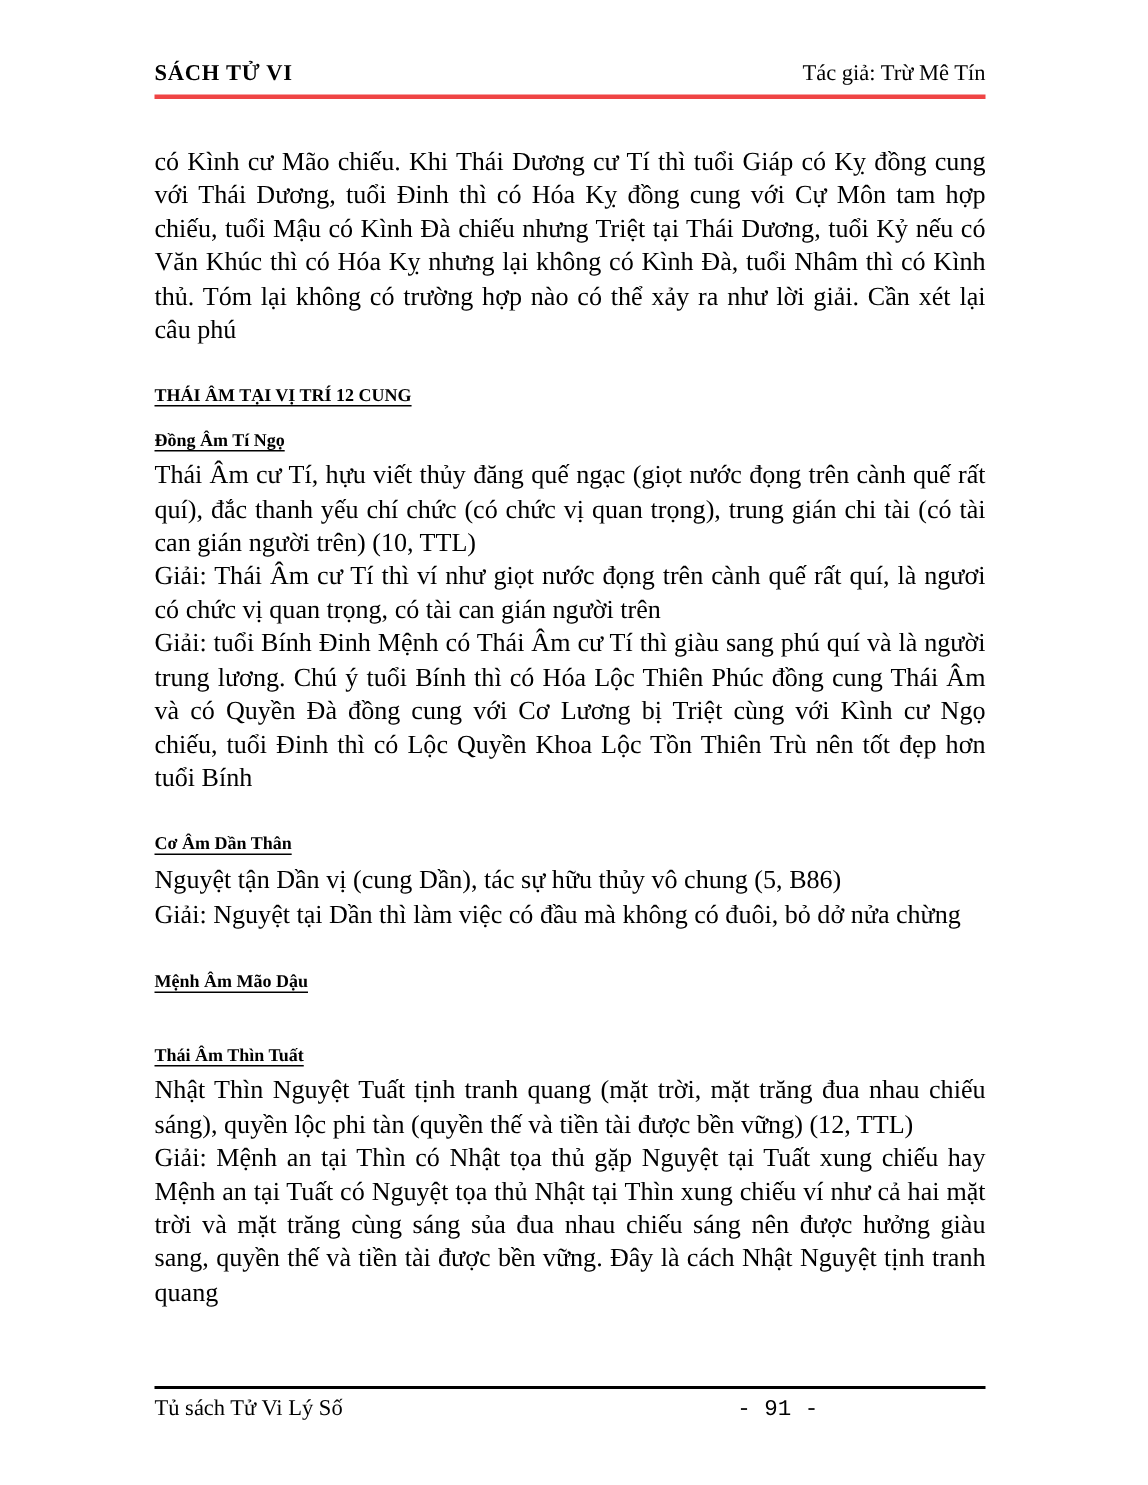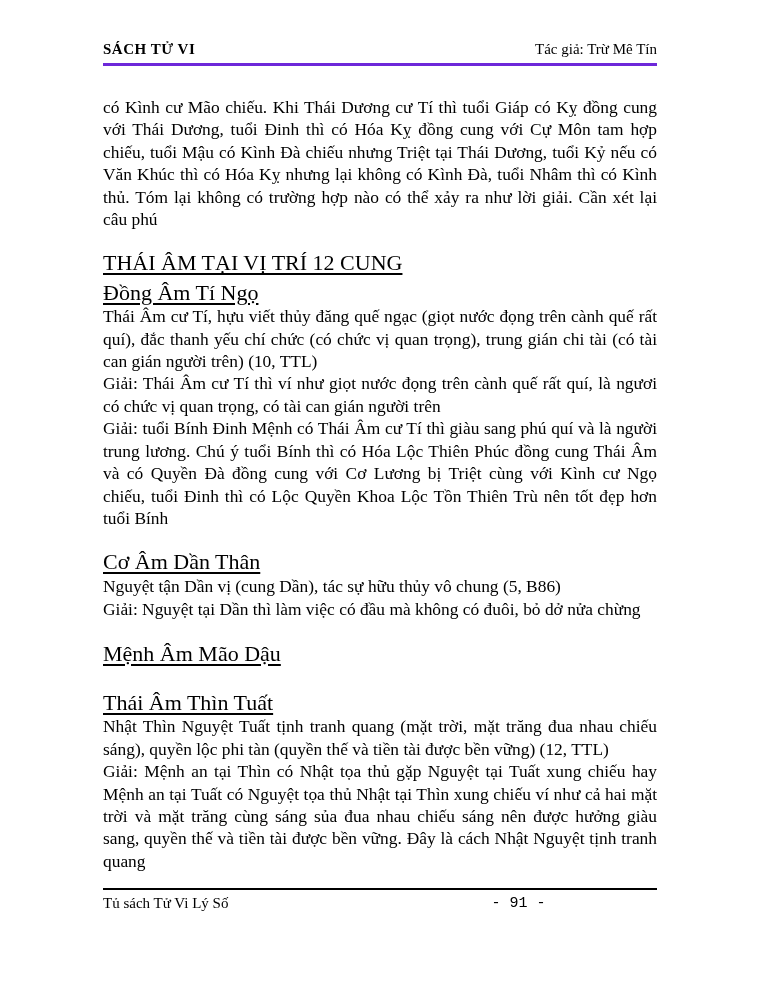--- a/index.html
+++ b/index.html
@@ -19,21 +19,21 @@
   }
   
   .page-header {
     position: absolute;
     left: 103px;
     right: 108px;
     top: 40px;
     display: flex;
     justify-content: space-between;
     align-items: flex-end;
-    border-bottom: 3px solid #6d28d9;
+    border-bottom: 3px solid #ef4444;
     padding-bottom: 4px;
     font-size: 15px;
     line-height: 19px;
   }
   .page-header .book-title {
     font-weight: bold;
     letter-spacing: 0.5px;
   }
   
   .content {
@@ -46,35 +46,35 @@
   }
   .para {
     margin: 0;
     text-align: justify;
   }
   .para.nojust {
     text-align: left;
   }
   .heading {
     margin: 0;
-    font-size: 22px;
-    font-weight: normal;
+    font-size: 12px;
+    font-weight: bold;
     text-decoration: underline;
     text-underline-offset: 3px;
   }
   .gap-line   { margin-top: 22px; }  
   .gap-line-lg{ margin-top: 27px; }  
   .gap-sm     { margin-top: 7px;  }  
   .gap-xs     { margin-top: 1px;  }
   
   .page-footer {
     position: absolute;
     left: 103px;
     right: 108px;
-    top: 888px;
+    top: 924px;
     border-top: 2px solid #000000;
     padding-top: 4px;
     display: flex;
     align-items: flex-start;
     font-size: 15px;
     line-height: 19px;
   }
   .page-footer .f-left   { flex: 1; text-align: left; }
   .page-footer .f-center { flex: 1; text-align: center; font-family: Liberation Mono, monospace; }
   .page-footer .f-right  { flex: 1; text-align: right; }

